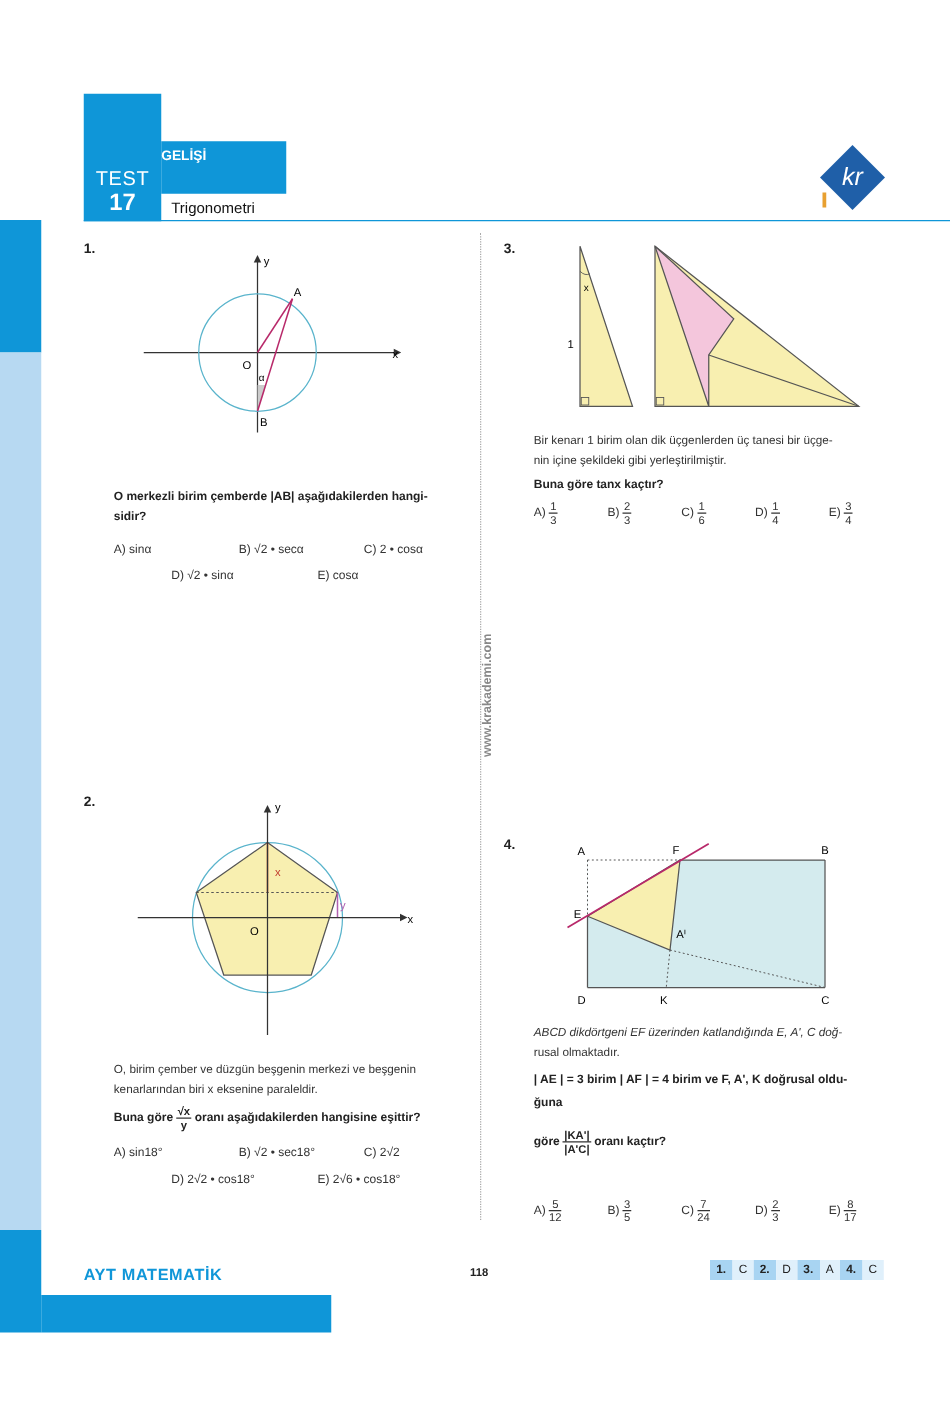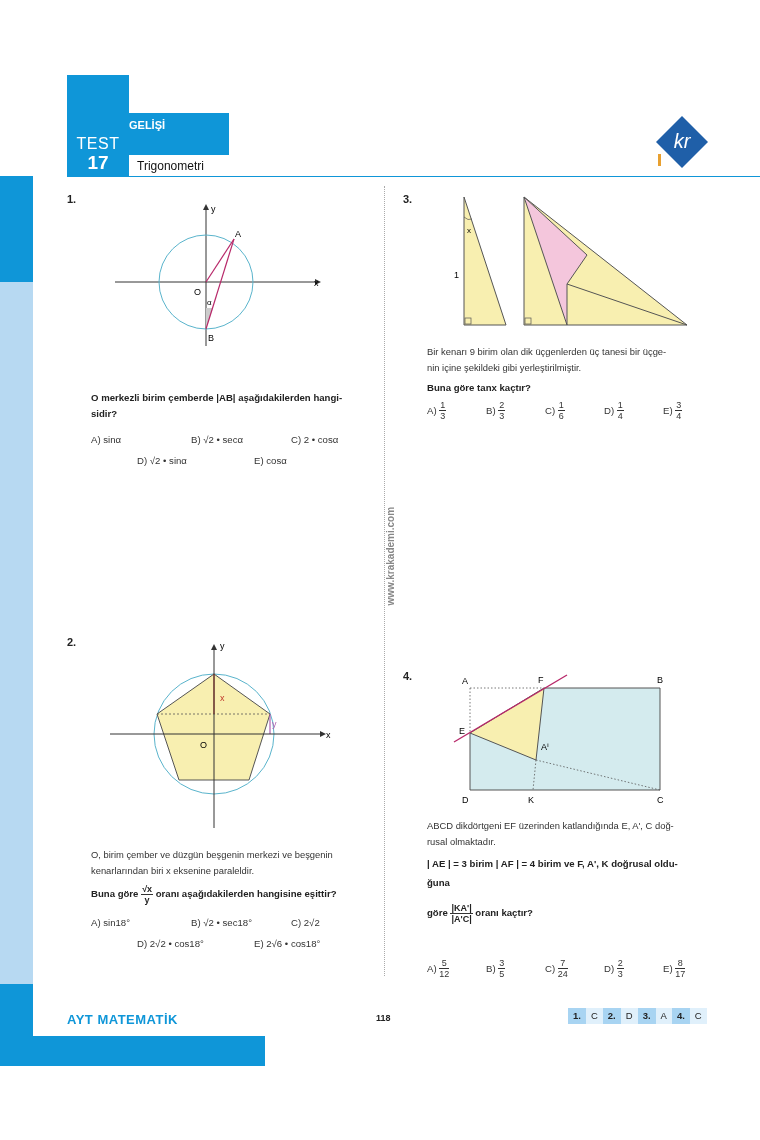--- a/index.html
+++ b/index.html
@@ -124,21 +124,21 @@
   <polygon points="24,5 24,133 66,133" fill="#f8efb0" stroke="#555" stroke-width="1"></polygon>
   <rect x="25" y="126" width="6" height="6" fill="none" stroke="#555" stroke-width="0.7"></rect>
   <path d="M24,25 Q28,29 32,27" fill="none" stroke="#555" stroke-width="0.7"></path>
   <text x="27" y="41" font-size="8">x</text>
   <text x="14" y="86" font-size="9">1</text>
   <polygon points="84,5 84,133 247,133" fill="#f8efb0" stroke="#555" stroke-width="1"></polygon>
   <polygon points="84,5 127,133 127,92 147,63" fill="#f4c6dc" stroke="#555" stroke-width="1"></polygon>
   <line x1="127" y1="92" x2="247" y2="133" stroke="#555" stroke-width="1"></line>
   <rect x="85" y="126" width="6" height="6" fill="none" stroke="#555" stroke-width="0.7"></rect>
 </svg>
-<div class="abs qtext" style="left:427px;top:344px;">Bir kenarı 9 birim olan dik üçgenlerden üç tanesi bir üçge-</div>
+<div class="abs qtext" style="left:427px;top:344px;">Bir kenarı 1 birim olan dik üçgenlerden üç tanesi bir üçge-</div>
 <div class="abs qtext" style="left:427px;top:360px;">nin içine şekildeki gibi yerleştirilmiştir.</div>
 <div class="abs qbold" style="left:427px;top:380px;">Buna göre tanx kaçtır?</div>
 <div id="q3-options">
     <div class="opt" style="left: 427px; top: 400px;"><span style="vertical-align: middle;">A) </span><span class="frac"><span class="n">1</span><span class="d">3</span></span></div>
     <div class="opt" style="left: 486px; top: 400px;"><span style="vertical-align: middle;">B) </span><span class="frac"><span class="n">2</span><span class="d">3</span></span></div>
     <div class="opt" style="left: 545px; top: 400px;"><span style="vertical-align: middle;">C) </span><span class="frac"><span class="n">1</span><span class="d">6</span></span></div>
     <div class="opt" style="left: 604px; top: 400px;"><span style="vertical-align: middle;">D) </span><span class="frac"><span class="n">1</span><span class="d">4</span></span></div>
     <div class="opt" style="left: 663px; top: 400px;"><span style="vertical-align: middle;">E) </span><span class="frac"><span class="n">3</span><span class="d">4</span></span></div>
   </div>
 
@@ -158,21 +158,21 @@
   <line x1="14" y1="72" x2="127" y2="5" stroke="#b8296a" stroke-width="1.4"></line>
   <text x="22" y="14" font-size="9">A</text>
   <text x="98" y="13" font-size="9">F</text>
   <text x="217" y="13" font-size="9">B</text>
   <text x="19" y="64" font-size="9">E</text>
   <text x="101" y="80" font-size="9">Aᑊ</text>
   <text x="22" y="133" font-size="9">D</text>
   <text x="88" y="133" font-size="9">K</text>
   <text x="217" y="133" font-size="9">C</text>
 </svg>
-<div class="abs qtext" style="left:427px;top:818px;">ABCD dikdörtgeni EF üzerinden katlandığında E, A', C doğ-</div>
+<div class="abs qtext" style="left:427px;top:818px;font-style:italic;">ABCD dikdörtgeni EF üzerinden katlandığında E, A', C doğ-</div>
 <div class="abs qtext" style="left:427px;top:834px;">rusal olmaktadır.</div>
 <div class="abs qbold" style="left:427px;top:856px;white-space:nowrap;">| AE | = 3 birim  | AF | = 4 birim ve F, A', K doğrusal oldu-</div>
 <div class="abs qbold" style="left:427px;top:875px;">ğuna</div>
 <div class="abs qbold" style="left:427px;top:903px;white-space:nowrap;">
   <span>göre</span>
   <span class="frac"><span class="n">|KA'|</span><span class="d">|A'C|</span></span>
   <span>oranı kaçtır?</span>
 </div>
 <div id="q4-options">
     <div class="opt" style="left: 427px; top: 958px;"><span style="vertical-align: middle;">A) </span><span class="frac"><span class="n">5</span><span class="d">12</span></span></div>

